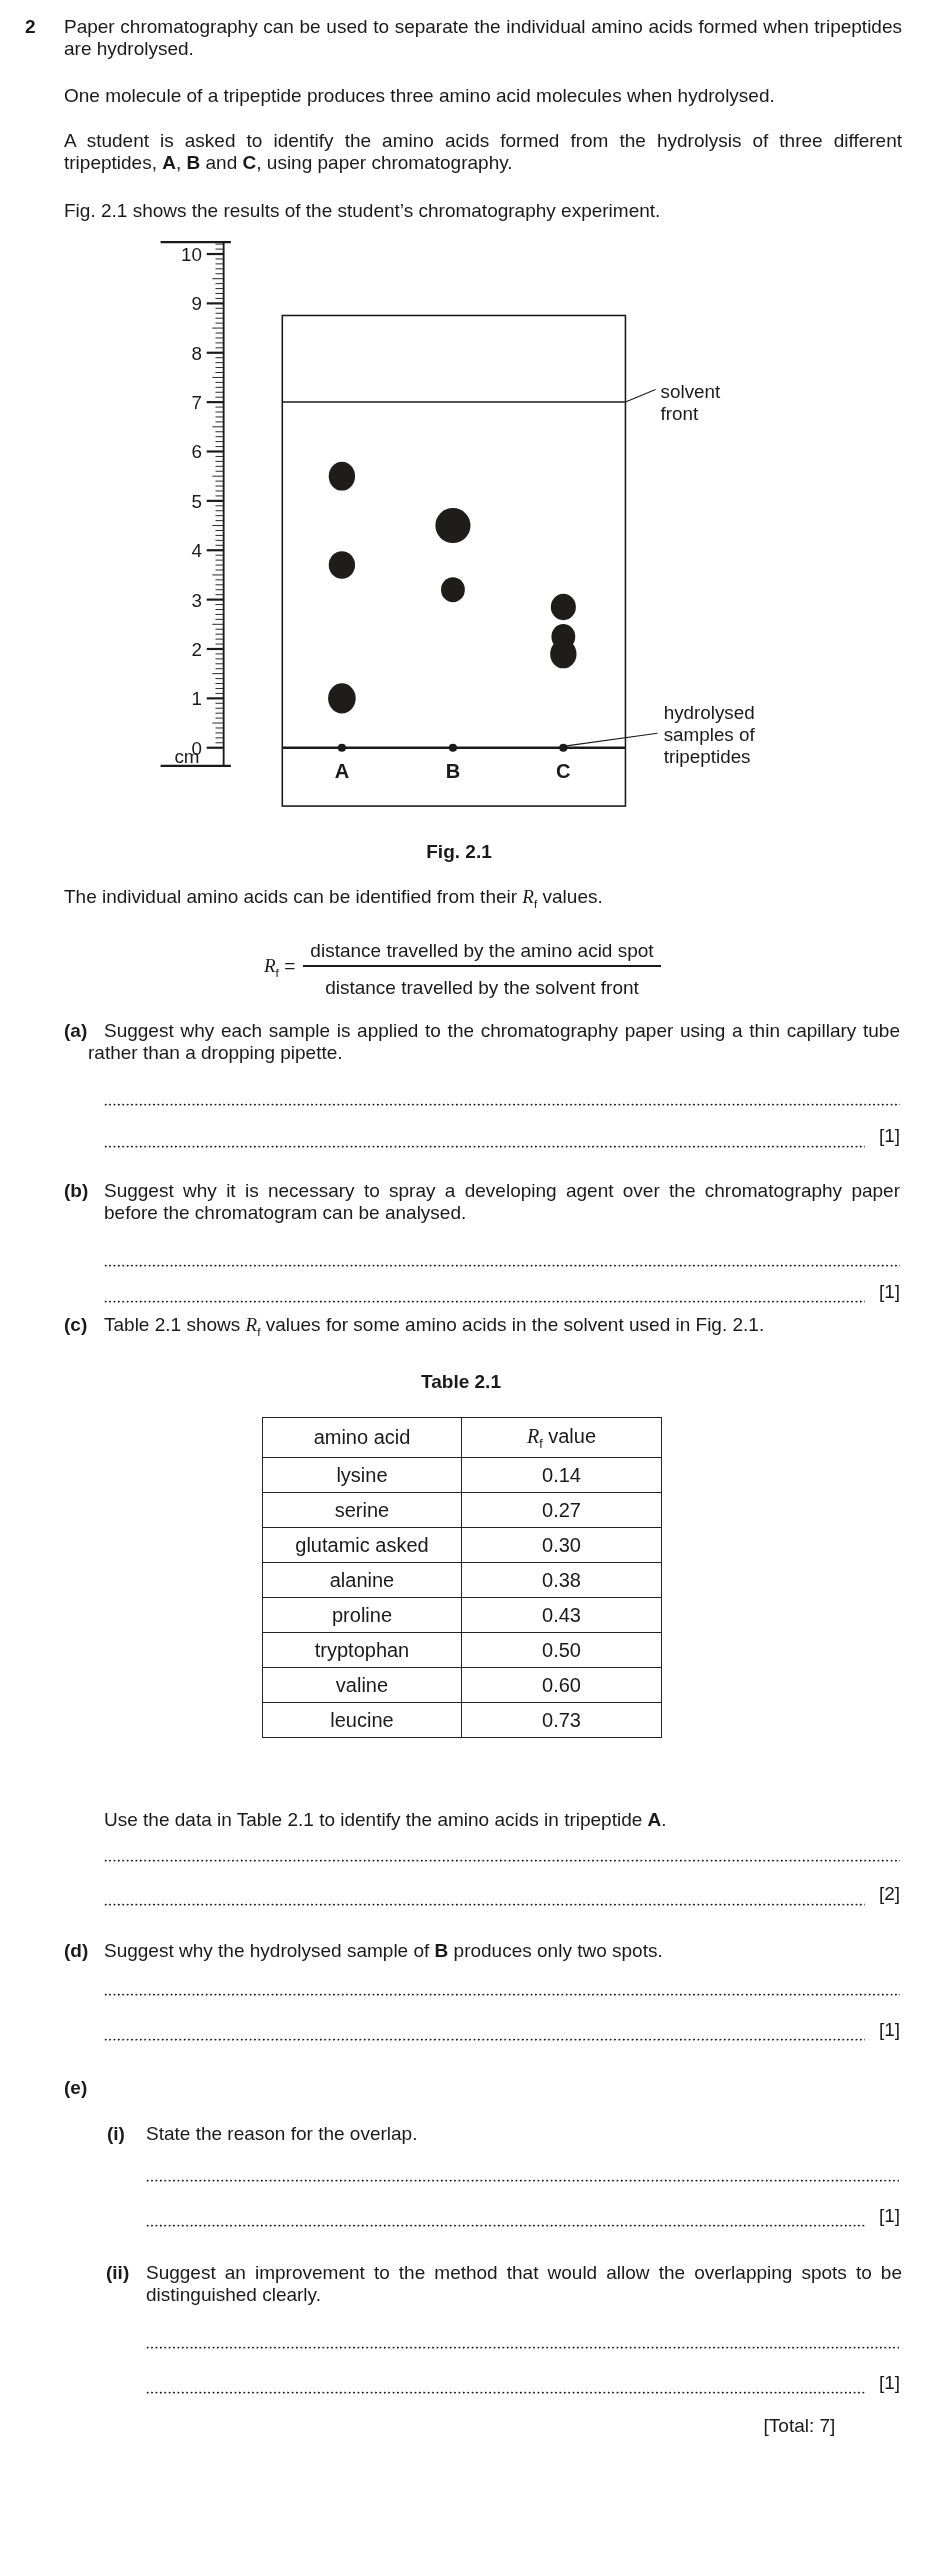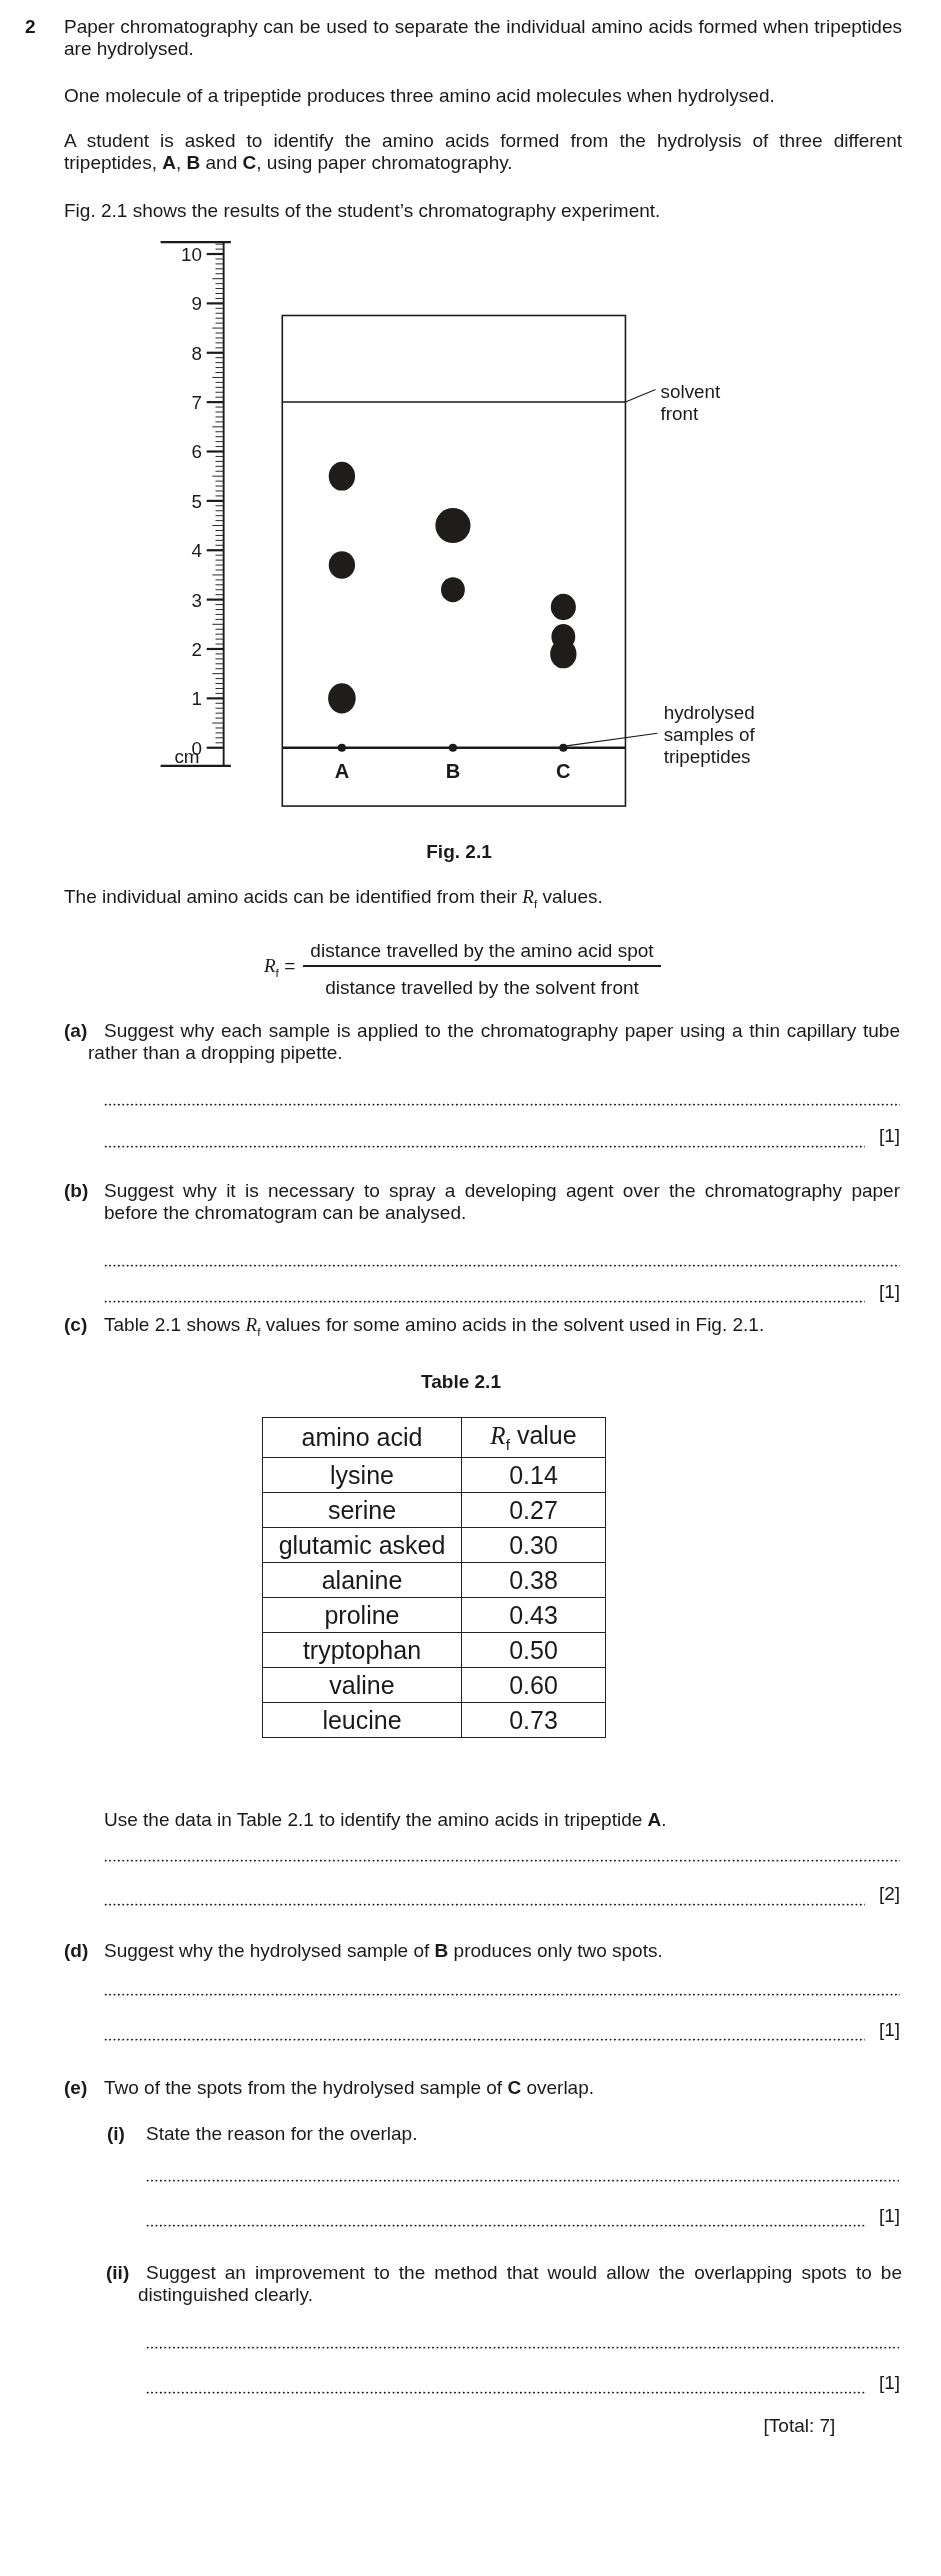--- a/index.html
+++ b/index.html
@@ -8,22 +8,22 @@
   .ln{position:absolute;font-size:19px;line-height:25px;white-space:nowrap;}
   .just{white-space:normal;text-align:justify;text-align-last:justify;}
   .ctr{text-align:center;white-space:nowrap;}
   .b{font-weight:bold;}
   .mark{position:absolute;width:38px;left:862px;font-size:19px;line-height:25px;text-align:right;}
   .dots{position:absolute;height:3.1px;
         background-image:radial-gradient(circle at 1.6px 1.6px,#1a1a1a 0.9px,rgba(0,0,0,0) 1.2px);
         background-size:4.4px 3.1px;background-repeat:repeat-x;}
   sub{font-size:0.62em;}
   i{font-family:"Liberation Serif",serif;font-style:italic;}
-  table.rf{position:absolute;left:262px;top:1417px;width:344px;border-collapse:collapse;
-           table-layout:fixed;font-size:25px;}
+  table.rf{position:absolute;left:262px;top:1417px;width:400px;border-collapse:collapse;
+           table-layout:fixed;font-size:20px;}
   table.rf td,table.rf th{border:1.3px solid #222;text-align:center;font-weight:normal;padding:0;}
   table.rf th{height:39px;}
   table.rf td{height:34px;}
   svg text{font-family:"Liberation Sans","DejaVu Sans",sans-serif;font-size:30px;fill:#1a1a1a;}
 </style>
 </head>
 <body>
 
 <div id="page">
 
@@ -262,30 +262,29 @@
   <div class="dots" style="left:104px;top:1903px;width:761px"></div>
   <div class="mark" style="top:1881px">[2]</div>
 
   <div class="ln b" style="left:64px;top:1938px">(d)</div>
   <div class="ln" style="left:104px;top:1938px"><span>Suggest why the hydrolysed sample of </span><span class="b">B</span><span> produces only two spots.</span></div>
   <div class="dots" style="left:104px;top:1993px;width:796px"></div>
   <div class="dots" style="left:104px;top:2038px;width:761px"></div>
   <div class="mark" style="top:2017px">[1]</div>
 
   <div class="ln b" style="left:64px;top:2075px">(e)</div>
-  <div class="ln" style="left:104px;top:2075px"><span>Two of the spots from the hydrolysed sample of </span><span class="b">C</span><span> overlap.</span></div>
 
   <div class="ln b" style="left:107px;top:2121px">(i)</div>
   <div class="ln" style="left:146px;top:2121px">State the reason for the overlap.</div>
   <div class="dots" style="left:146px;top:2179px;width:753px"></div>
   <div class="dots" style="left:146px;top:2224px;width:719px"></div>
   <div class="mark" style="top:2203px">[1]</div>
 
   <div class="ln b" style="left:106px;top:2260px">(ii)</div>
   <div class="ln just" style="left:146px;top:2260px;width:756px">Suggest an improvement to the method that would allow the overlapping spots to be</div>
-  <div class="ln" style="left:138px;top:2282px">distinguished clearly.</div>
+  <div class="ln" style="left:146px;top:2282px">distinguished clearly.</div>
   <div class="dots" style="left:146px;top:2346px;width:753px"></div>
   <div class="dots" style="left:146px;top:2391px;width:719px"></div>
   <div class="mark" style="top:2370px">[1]</div>
 
   <div class="ln" style="left:720px;top:2413px;width:159px;text-align:center">[Total: 7]</div>
 </div>
 
 
 </body></html>

